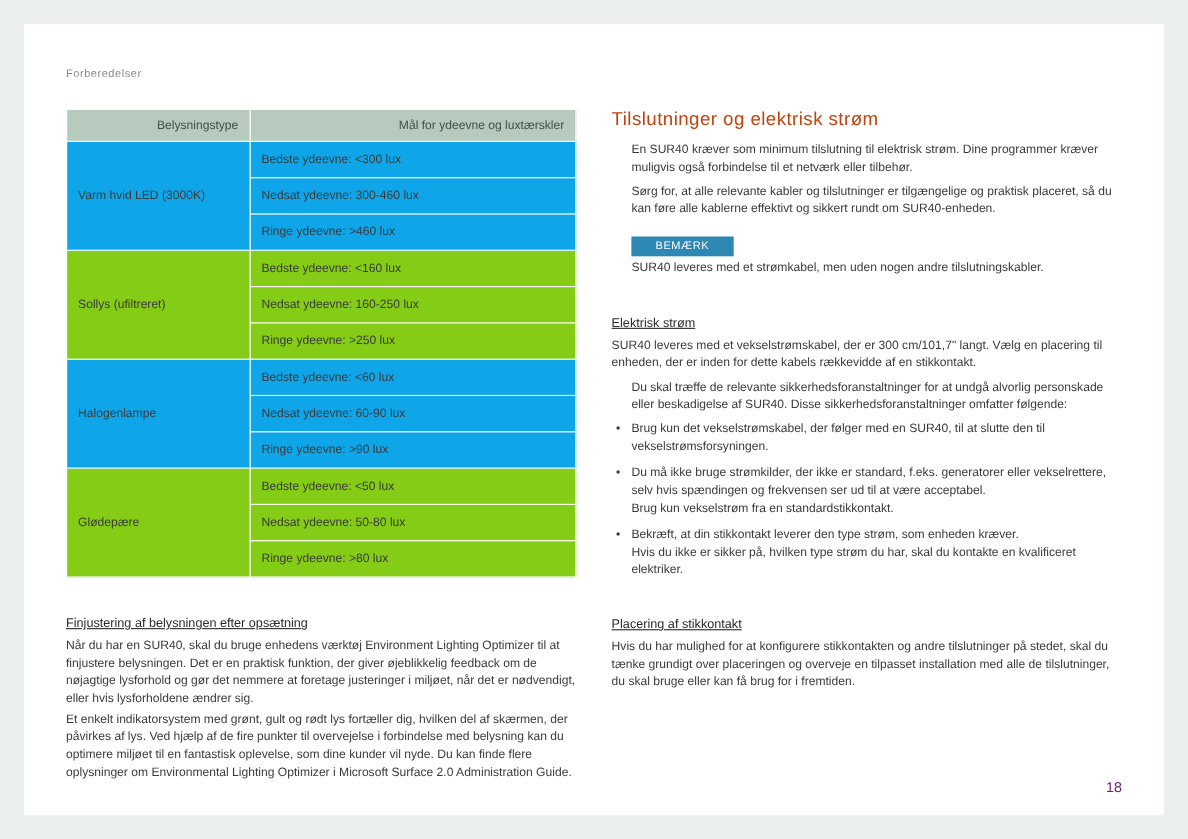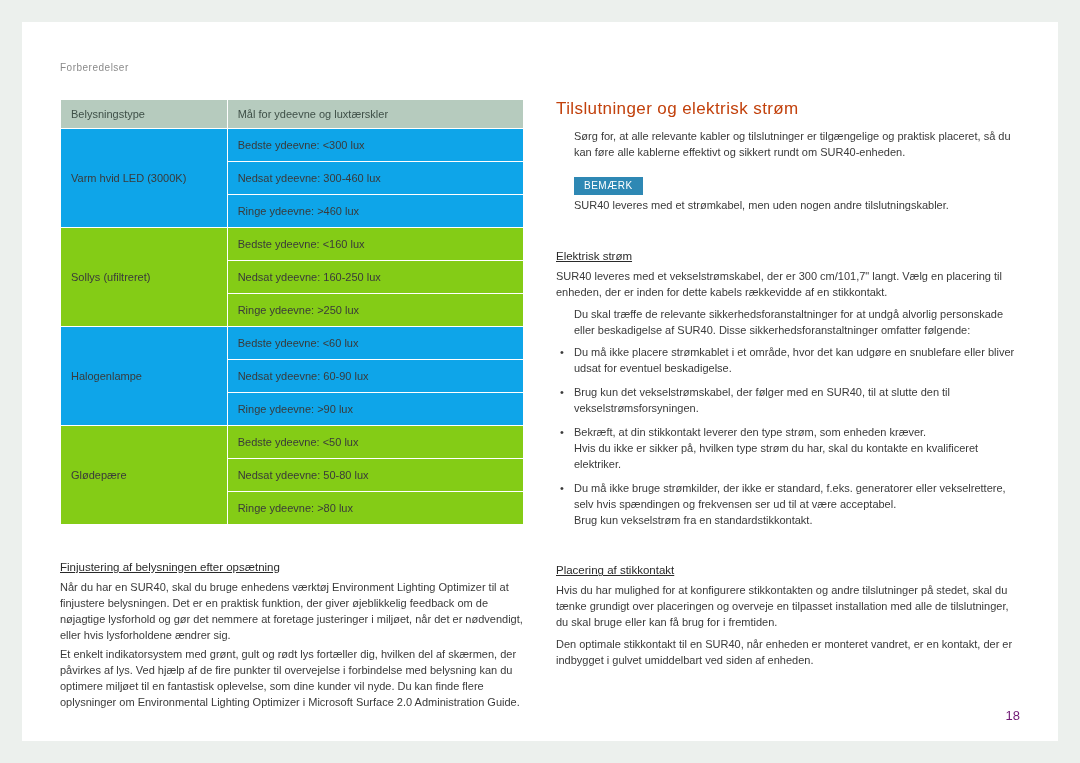--- a/index.html
+++ b/index.html
@@ -20,39 +20,39 @@
     }
     .breadcrumb { font-size: 10px; color: #8a8a8a; letter-spacing: 0.5px; margin-bottom: 26px; }
     .columns { display: flex; gap: 32px; }
     .col { flex: 1; }
     table { border-collapse: collapse; width: 100%; font-size: 11px; }
     th {
       background: #b6cbbe;
       color: #3f5048;
       font-weight: normal;
       padding: 8px 10px;
-      text-align: left;
+      text-align: right;
       font-size: 11px;
       border: 1px solid #ffffff;
     }
     th:first-child { width: 36%; }
     tbody tr.group-a td { background: #0ea5e9; }
     tbody tr.group-b td { background: #84cc16; }
     tbody td { padding: 10px 10px; border: 1px solid #ffffff; vertical-align: middle; }
     tbody td.label-cell { }
     .sub-h { font-size: 11.5px; color: #2a2a2a; text-decoration: underline; margin-top: 36px; margin-bottom: 7px; }
     .body-text { font-size: 11px; line-height: 1.45; color: #3a3a3a; }
     .body-text p { margin-bottom: 3px; }
     .section-title { font-size: 17px; color: #c2410c; margin-bottom: 10px; letter-spacing: 0.4px; }
     .note-badge {
       display: inline-block;
       background: #2e88b4;
       color: #ffffff;
       font-size: 10px;
-      padding: 2px 10px;
+      padding: 2px 22px;
       letter-spacing: 0.5px;
       margin-bottom: 3px;
     }
     .col-right .body-text p { margin-bottom: 6px; }
     ul.bullets { list-style: none; padding-left: 18px; margin-top: 5px; }
     ul.bullets li { font-size: 11px; line-height: 1.45; margin-bottom: 8px; position: relative; }
     ul.bullets li::before { content: "•"; position: absolute; left: -14px; }
     .page-num { position: absolute; bottom: 18px; right: 38px; font-size: 13px; color: #701a75; }
   </style>
 </head>
@@ -121,47 +121,46 @@
       <div class="sub-h">Finjustering af belysningen efter opsætning</div>
       <div class="body-text">
         <p>Når du har en SUR40, skal du bruge enhedens værktøj Environment Lighting Optimizer til at finjustere belysningen. Det er en praktisk funktion, der giver øjeblikkelig feedback om de nøjagtige lysforhold og gør det nemmere at foretage justeringer i miljøet, når det er nødvendigt, eller hvis lysforholdene ændrer sig.</p>
         <p>Et enkelt indikatorsystem med grønt, gult og rødt lys fortæller dig, hvilken del af skærmen, der påvirkes af lys. Ved hjælp af de fire punkter til overvejelse i forbindelse med belysning kan du optimere miljøet til en fantastisk oplevelse, som dine kunder vil nyde. Du kan finde flere oplysninger om Environmental Lighting Optimizer i Microsoft Surface 2.0 Administration Guide.</p>
       </div>
     </div>
 
     <div class="col col-right">
       <div class="section-title">Tilslutninger og elektrisk strøm</div>
       <div class="body-text" style="padding-left:18px;">
+        <p>En SUR40 kræver som minimum tilslutning til elektrisk strøm. Dine programmer kræver muligvis også forbindelse til et netværk eller tilbehør.</p>
         <p>Sørg for, at alle relevante kabler og tilslutninger er tilgængelige og praktisk placeret, så du kan føre alle kablerne effektivt og sikkert rundt om SUR40-enheden.</p>
         <div style="height:10px"></div>
         <span class="note-badge">BEMÆRK</span>
         <p>SUR40 leveres med et strømkabel, men uden nogen andre tilslutningskabler.</p>
       </div>
 
       <div class="sub-h">Elektrisk strøm</div>
       <div class="body-text">
         <p>SUR40 leveres med et vekselstrømskabel, der er 300 cm/101,7" langt. Vælg en placering til enheden, der er inden for dette kabels rækkevidde af en stikkontakt.</p>
         <p style="padding-left:18px;">Du skal træffe de relevante sikkerhedsforanstaltninger for at undgå alvorlig personskade eller beskadigelse af SUR40. Disse sikkerhedsforanstaltninger omfatter følgende:</p>
         <ul class="bullets">
-          <li>Du må ikke placere strømkablet i et område, hvor det kan udgøre en snublefare eller bliver udsat for eventuel beskadigelse.</li>
           <li>Brug kun det vekselstrømskabel, der følger med en SUR40, til at slutte den til vekselstrømsforsyningen.</li>
+          <li>
+            <span>Du må ikke bruge strømkilder, der ikke er standard, f.eks. generatorer eller vekselrettere, selv hvis spændingen og frekvensen ser ud til at være acceptabel.</span><br>
+            <span>Brug kun vekselstrøm fra en standardstikkontakt.</span>
+          </li>
           <li>
             <span>Bekræft, at din stikkontakt leverer den type strøm, som enheden kræver.</span><br>
             <span>Hvis du ikke er sikker på, hvilken type strøm du har, skal du kontakte en kvalificeret elektriker.</span>
-          </li>
-          <li>
-            <span>Du må ikke bruge strømkilder, der ikke er standard, f.eks. generatorer eller vekselrettere, selv hvis spændingen og frekvensen ser ud til at være acceptabel.</span><br>
-            <span>Brug kun vekselstrøm fra en standardstikkontakt.</span>
           </li>
         </ul>
       </div>
 
       <div class="sub-h">Placering af stikkontakt</div>
       <div class="body-text">
         <p>Hvis du har mulighed for at konfigurere stikkontakten og andre tilslutninger på stedet, skal du tænke grundigt over placeringen og overveje en tilpasset installation med alle de tilslutninger, du skal bruge eller kan få brug for i fremtiden.</p>
-        <p>Den optimale stikkontakt til en SUR40, når enheden er monteret vandret, er en kontakt, der er indbygget i gulvet umiddelbart ved siden af enheden.</p>
       </div>
     </div>
 
   </div>
 
   <div class="page-num">18</div>
 </div>
 
 </body></html>

